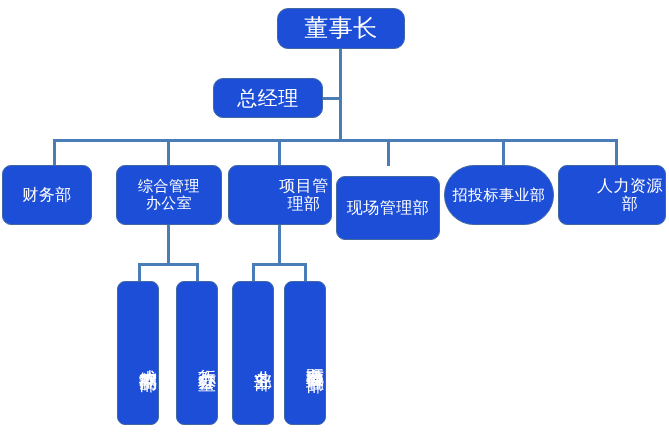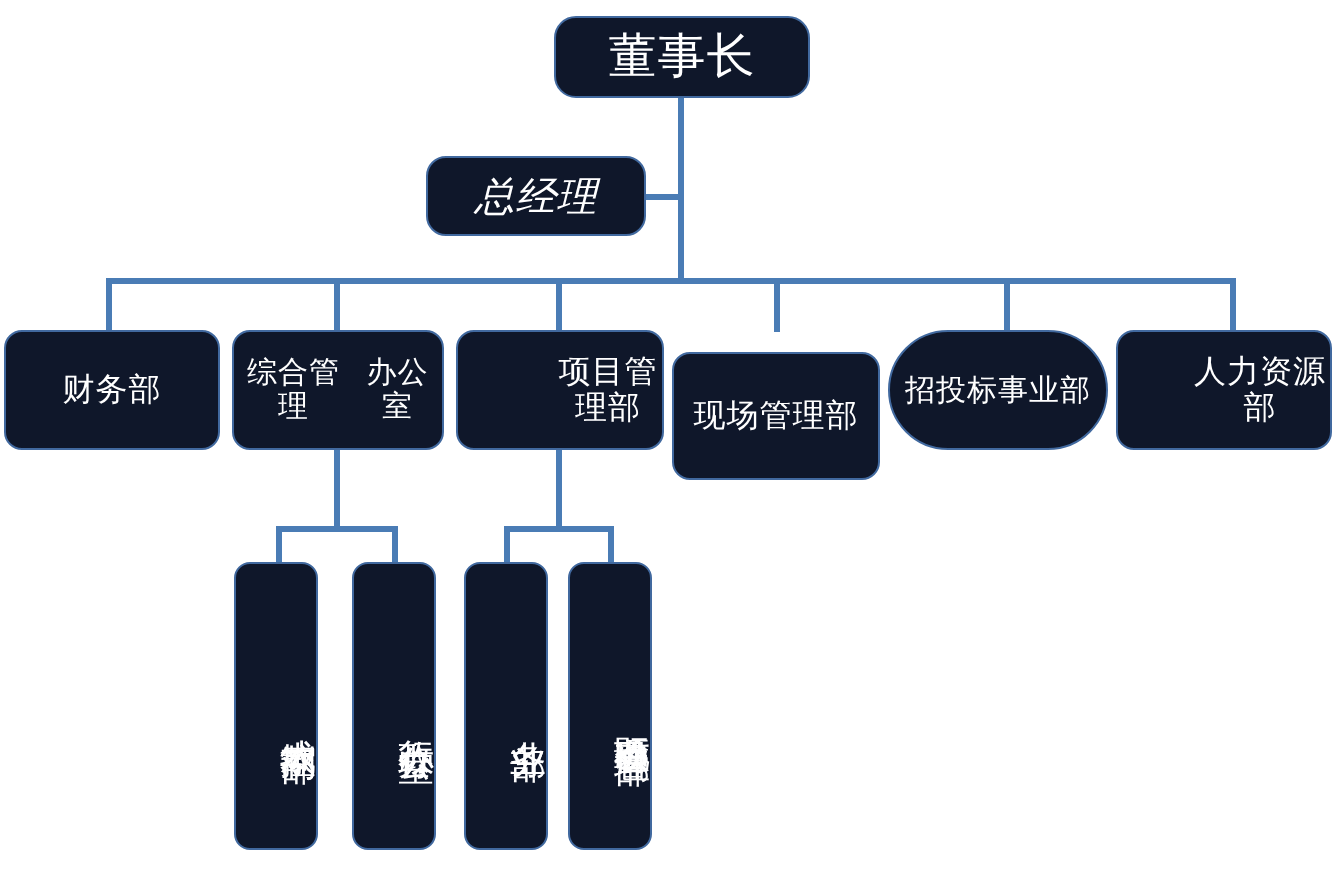--- a/index.html
+++ b/index.html
@@ -23,34 +23,34 @@
     position: absolute;
     background: #4a7cb5;
   }
   .line-v { width: 3px; }
   .line-h { height: 3px; }
 
   
   .node {
     position: absolute;
     box-sizing: border-box;
-    background: #0f172a;
+    background: #1d4ed8;
     border: 1px solid #41699f;
     border-radius: 9px;
     color: #ffffff;
     display: flex;
     align-items: center;
     justify-content: center;
     text-align: center;
     line-height: 1.12;
     letter-spacing: 0.5px;
     -webkit-font-smoothing: antialiased;
   }
   .node.lvl1 { font-size: 24px; border-radius: 11px; }
-  .node.lvl2 { font-size: 20px; border-radius: 10px; font-style: italic; }
+  .node.lvl2 { font-size: 20px; border-radius: 10px; }
   .node.lvl3 { font-size: 16px; }
   .node.two-line { font-size: 15px; }
 
   
   .node.vertical {
     writing-mode: vertical-rl;
     text-orientation: upright;
     font-size: 18px;
     letter-spacing: 1px;
     align-items: flex-start;
@@ -89,25 +89,25 @@
   <div class="line line-v" style="left:304px; top:263px; height:19px;"></div>
 
   <div class="node lvl1" style="left:277px; top:8px; width:128px; height:41px;">
     <span class="node-label">董事长</span>
   </div>
 
   <div class="node lvl2" style="left:213px; top:78px; width:110px; height:40px;">
     <span class="node-label">总经理</span>
   </div>
 
-  <div class="node lvl3" style="left:2px; top:165px; width:108px; height:60px;">
+  <div class="node lvl3" style="left:2px; top:165px; width:90px; height:60px;">
     <span class="node-label">财务部</span>
   </div>
 
-  <div class="node two-line" style="left:116px; top:165px; width:106px; height:60px; flex-direction:row;">
+  <div class="node two-line" style="left:116px; top:165px; width:106px; height:60px; flex-direction:column;">
     <span class="node-label">综合管理</span>
     <span class="node-label">办公室</span>
   </div>
 
   <div class="node lvl3" style="left:228px; top:165px; width:104px; height:60px;padding-left:48px;">
     <span class="node-label">项目管理部</span>
   </div>
 
   <div class="node lvl3" style="left:336px; top:176px; width:104px; height:64px;">
     <span class="node-label">现场管理部</span>

